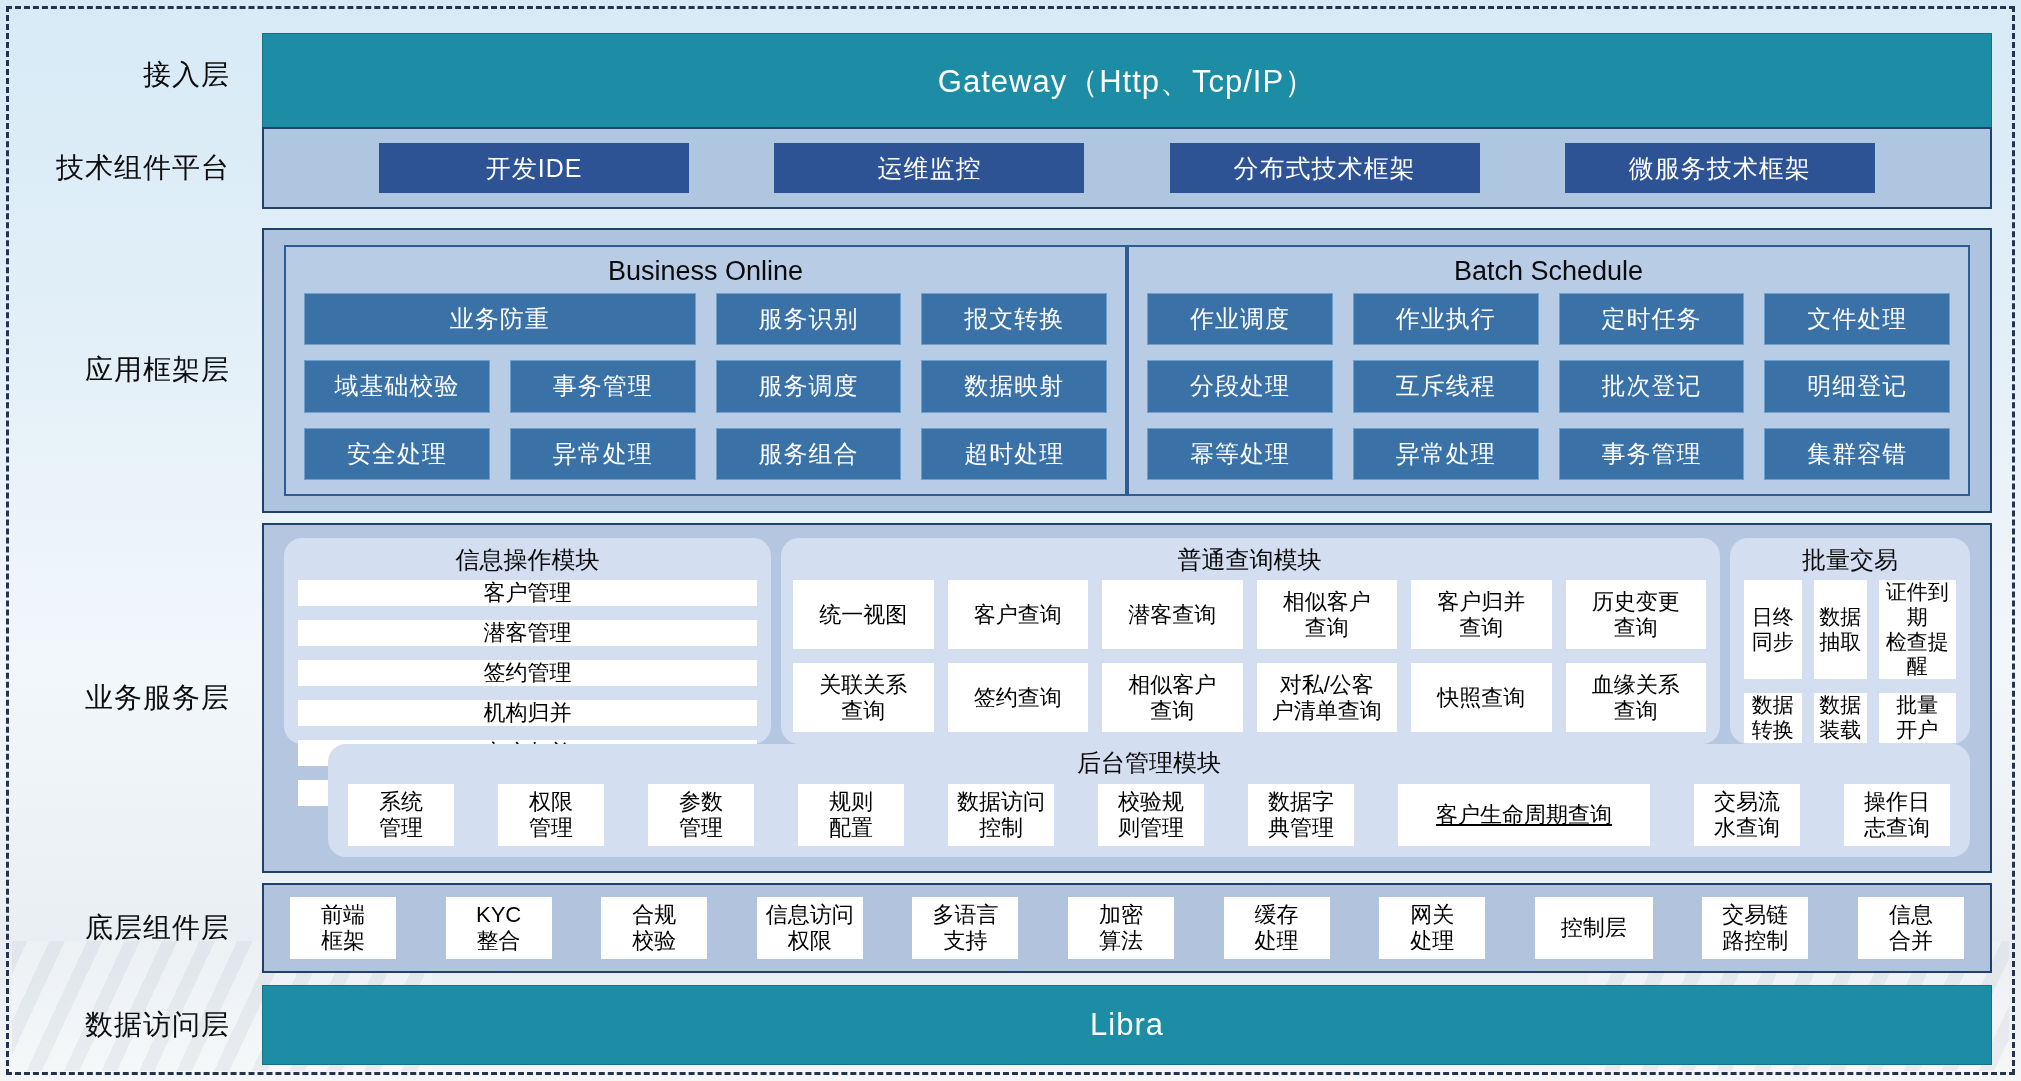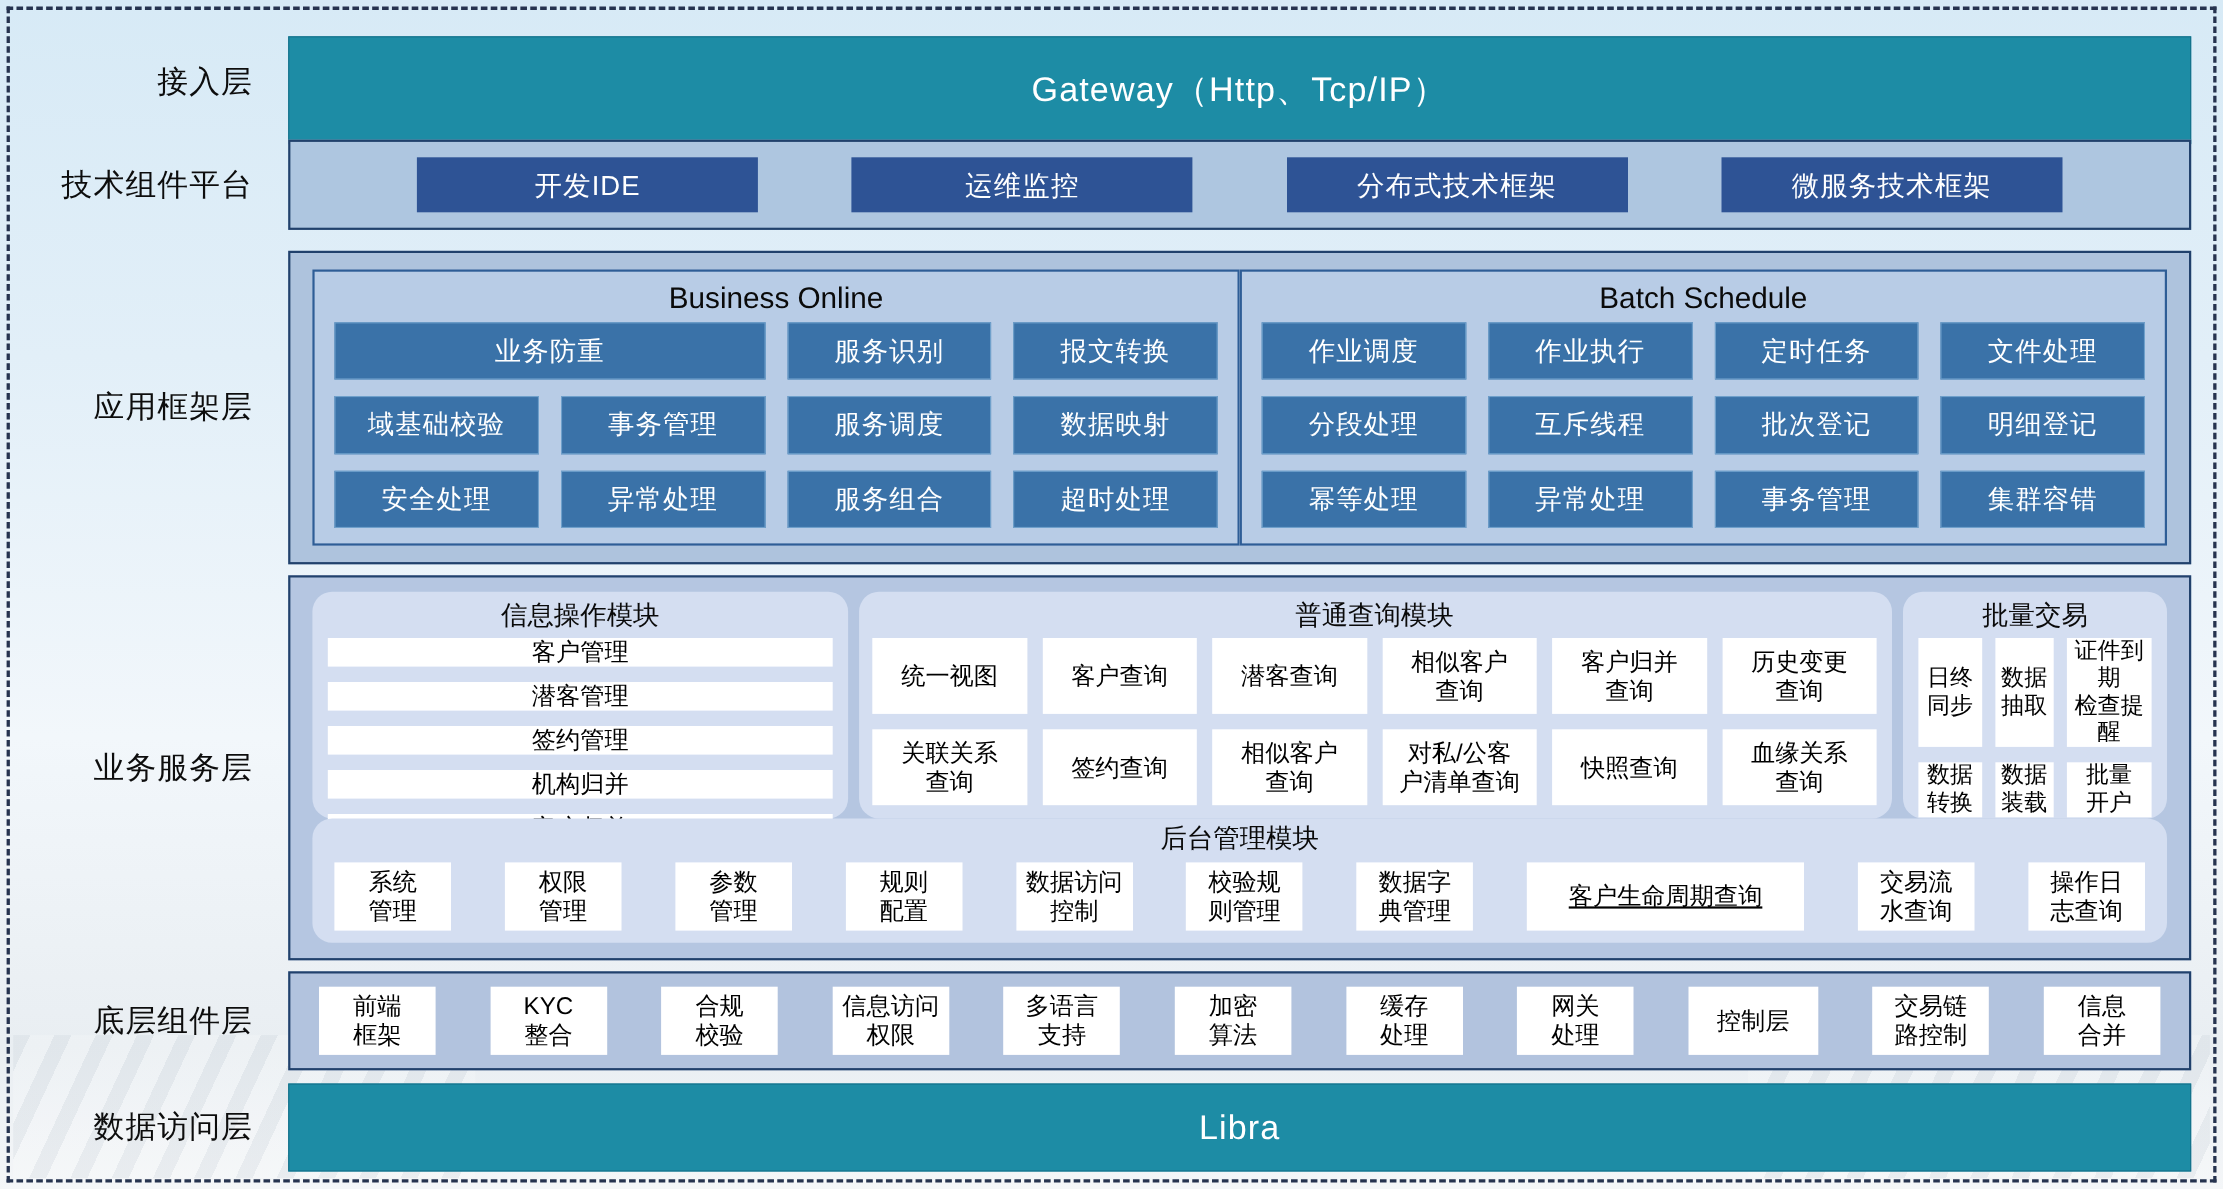--- a/index.html
+++ b/index.html
@@ -57,21 +57,21 @@
   .m-batch { width:240px; }
   .grid-info  { flex:1; display:grid; grid-template-columns:repeat(1,1fr); gap:14px 20px; }
   .grid-query { flex:1; display:grid; grid-template-columns:repeat(6,1fr); gap:14px 14px; }
   .grid-batch { flex:1; display:grid; grid-template-columns:1fr .92fr 1.34fr; gap:14px 12px; }
   .btn-white {
     background:#ffffff; color:#000000; font-size:22px; line-height:1.18;
     display:flex; align-items:center; justify-content:center; text-align:center; white-space:pre-line;
   }
   .grid-batch .btn-white { font-size:21px; }
 
-  .admin { flex:1; background:#d4def1; border-radius:18px; display:flex; flex-direction:column; padding:0 16px 10px; }
+  .admin { flex:1; background:#d4def1; border-radius:18px; display:flex; flex-direction:column; padding:0 16px 10px;margin-left:44px; }
   .admin-title { height:38px; line-height:38px; text-align:center; font-size:24px; color:#0a0a0a; }
   .admin-row { flex:1; display:flex; align-items:center; justify-content:space-between; padding:0 4px; }
   .admin-row .btn-white, .row-base .btn-white { width:106px; height:62px; }
   .admin-row .btn-white.wide { width:252px;text-decoration:underline; }
   .row-base .btn-white.w-ctrl { width:118px; }
 </style>
 </head>
 <body>
 
 <div class="stage">

